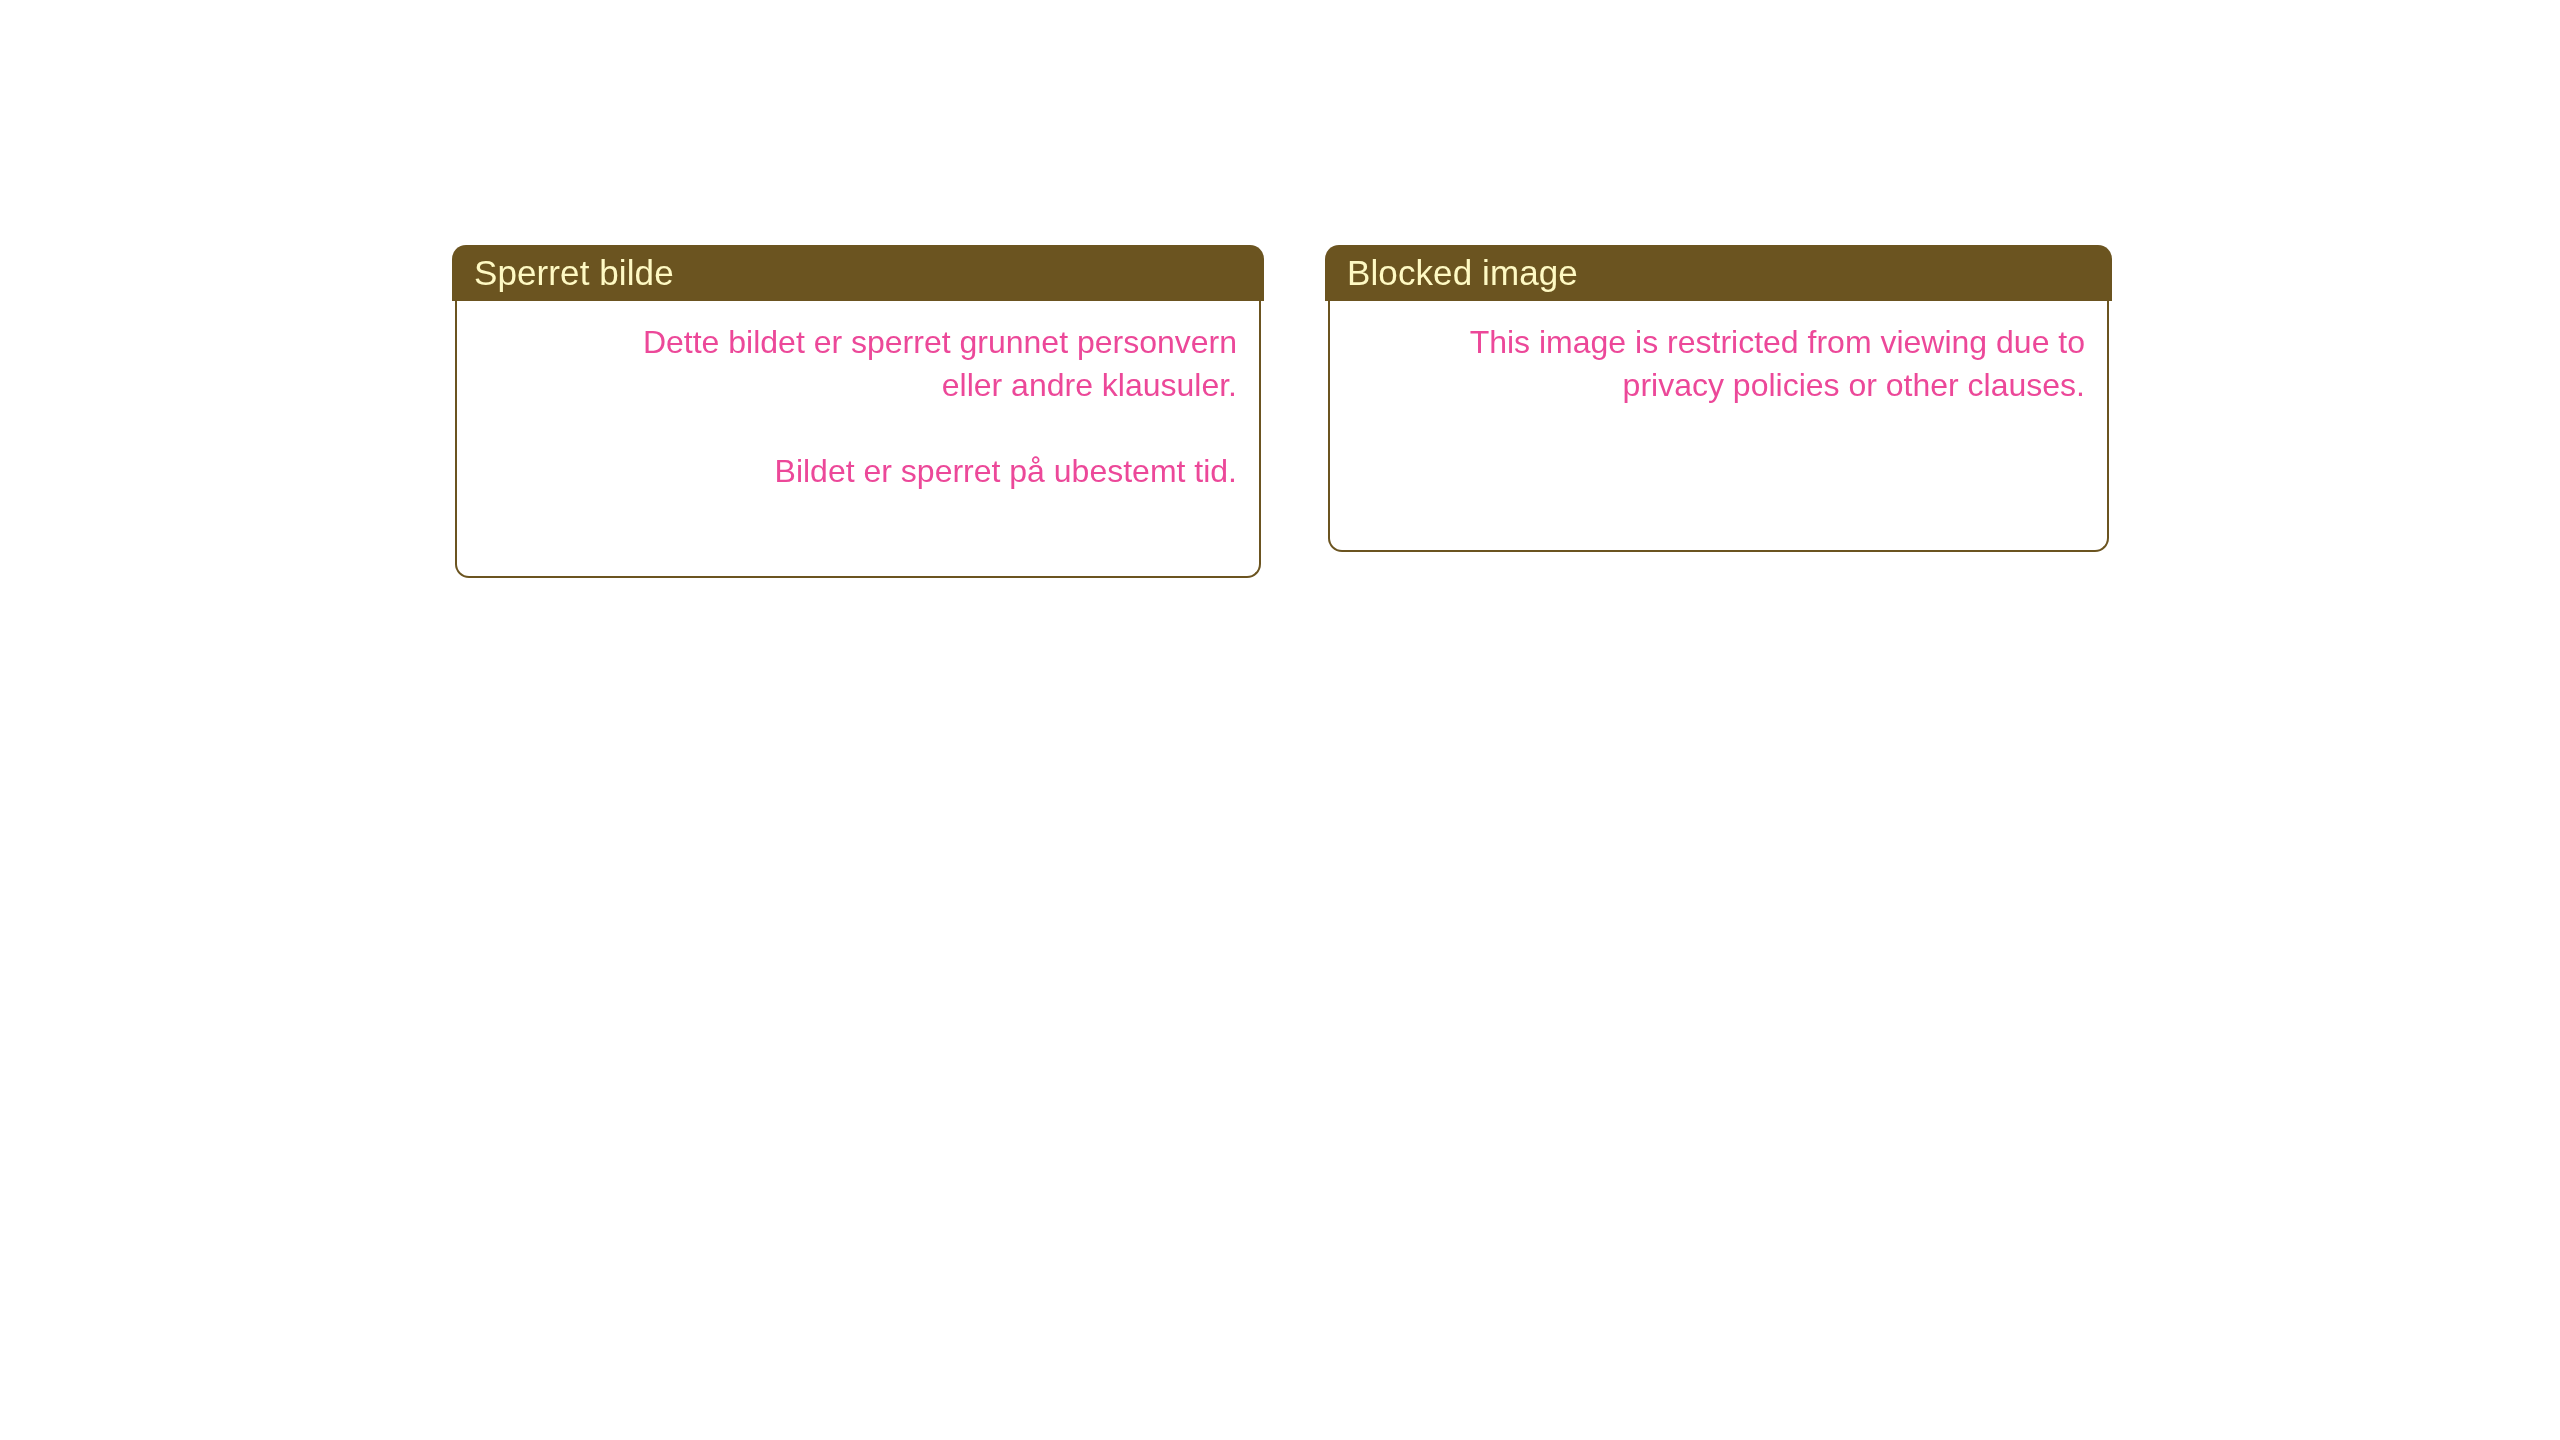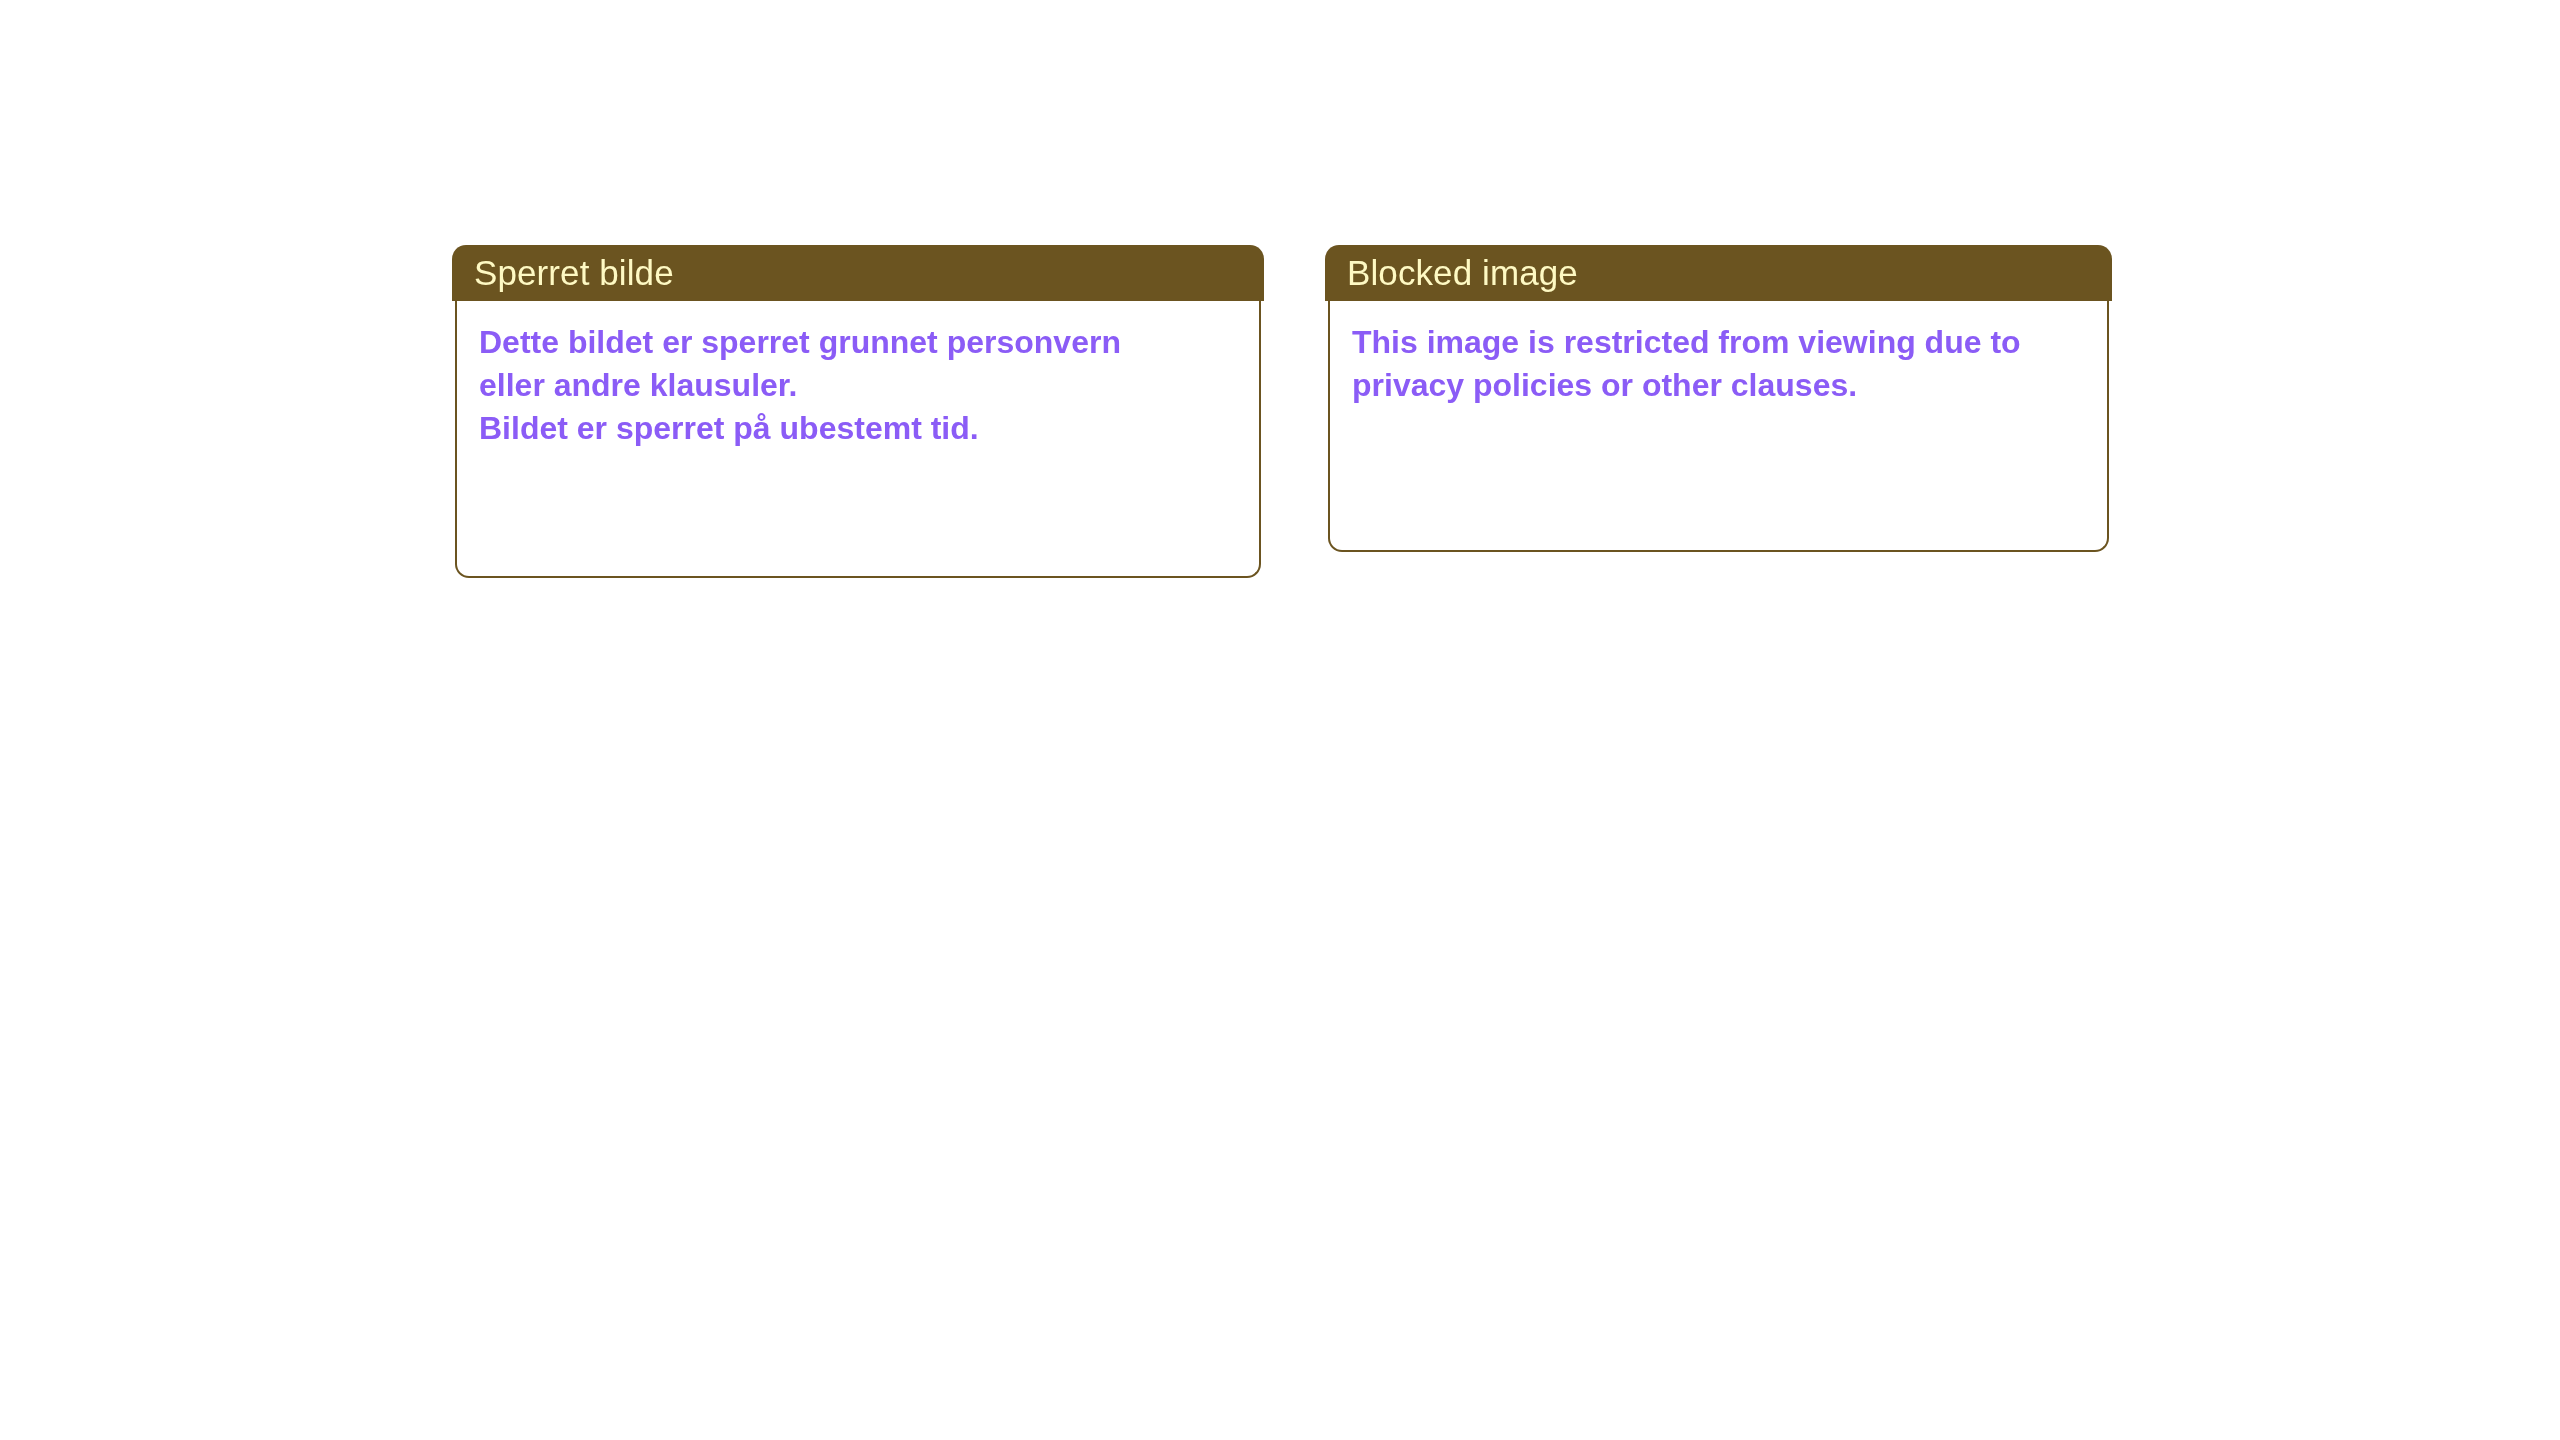--- a/index.html
+++ b/index.html
@@ -61,30 +61,32 @@
     box-sizing: border-box;
     background: #ffffff;
     border: 2px solid #6b5420;
     border-top: none;
     border-bottom-left-radius: 14px;
     border-bottom-right-radius: 14px;
     padding: 20px 22px 18px 22px;
   }
 
   .notice-card .card-paragraph {
-    color: #8b5cf6;
+    color: #ec4899;
     font-family: "Liberation Sans", sans-serif;
     font-size: 32px;
-    font-weight: 700;
+    font-weight: 400;
     line-height: 43px;
     margin: 0;
     white-space: pre-line;
+    text-align: right;
   }
 
   .notice-card .card-paragraph + .card-paragraph {
+    margin-top: 43px;
   }
 
   
   #card-blocked-no {
     left: 452px;
     top: 245px;
     width: 812px;
     height: 333px;
   }
   #card-blocked-no .card-header { width: 812px; }

